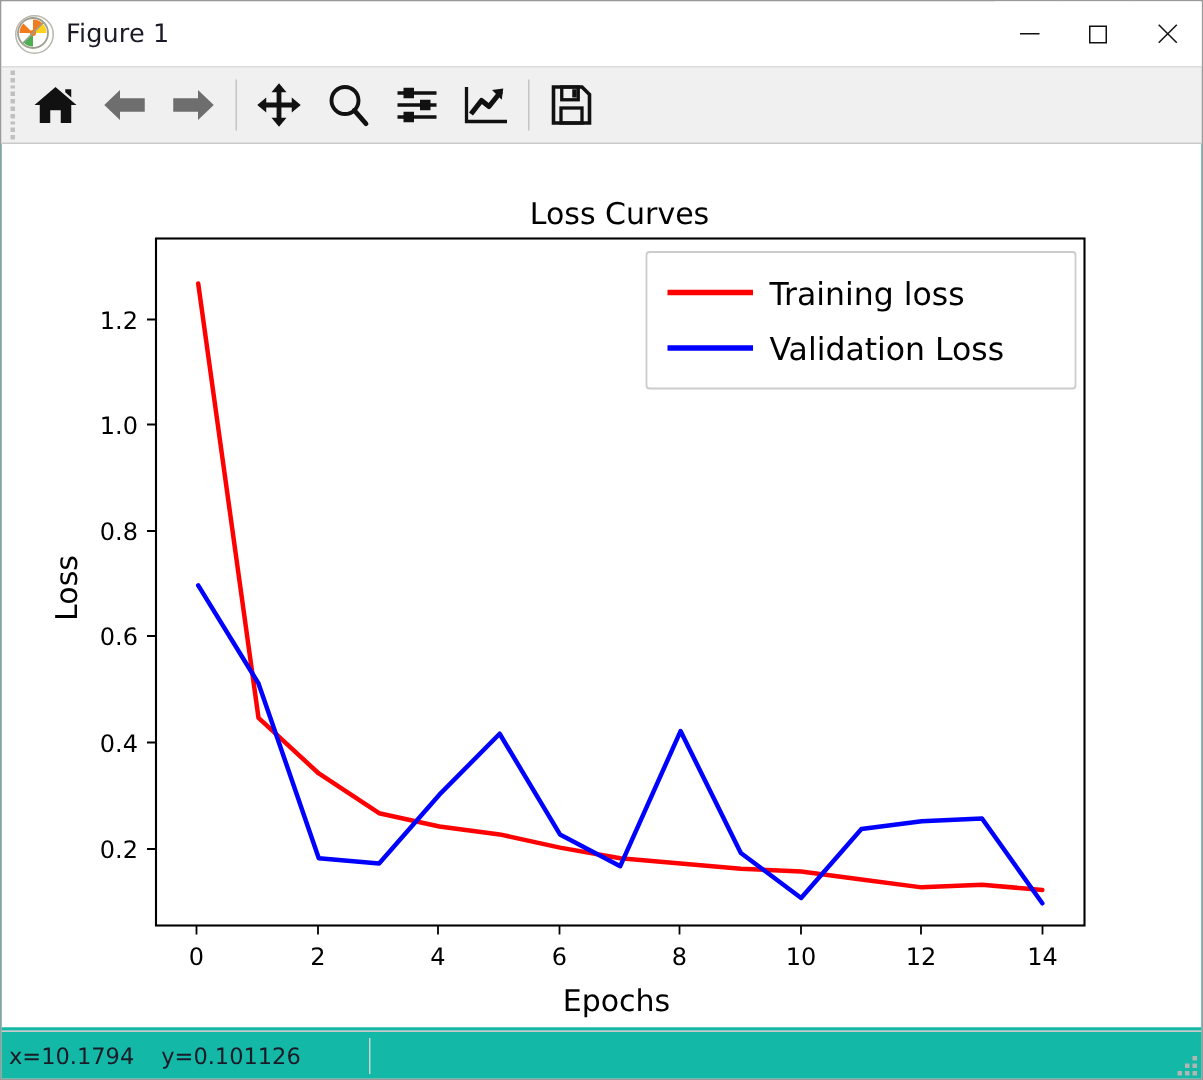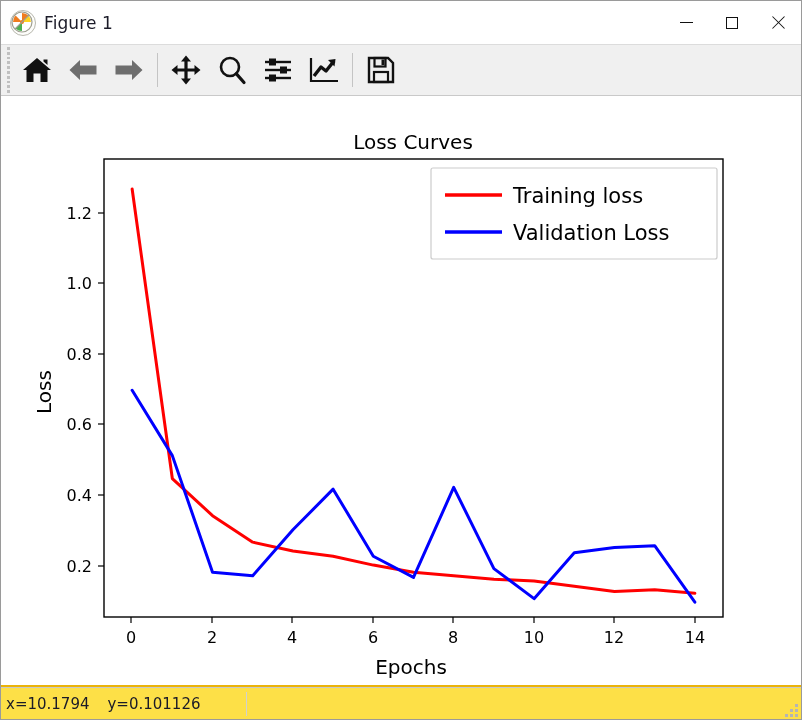--- a/index.html
+++ b/index.html
@@ -72,28 +72,28 @@
   .grip i{display:block;width:3px;height:3px;background:#c0c0c0;}
   .tbtn{
     width:46px;height:50px;
     display:flex;align-items:center;justify-content:center;
     flex:none;
   }
   .tsep{width:1px;height:34px;background:#c4c4c4;margin:0 5px;flex:none;}
 
   
   .figure-wrap{
-    flex:1;background:#eab308;position:relative;overflow:hidden;
+    flex:1;background:#14b8a6;position:relative;overflow:hidden;
   }
   .figure{position:absolute;left:0;top:0;width:800px;height:589px;}
 
   
   .statusbar{
     height:32px;min-height:32px;
-    background:#fde047;
+    background:#14b8a6;
     border-top:1px solid #c9c9c9;
     display:flex;align-items:center;
     box-sizing:border-box;
     position:relative;
   }
   .status-text{
     font-size:15px;color:#1b1b28;
     font-family:"DejaVu Sans", sans-serif;
     white-space:pre;
     margin-left:5px;

